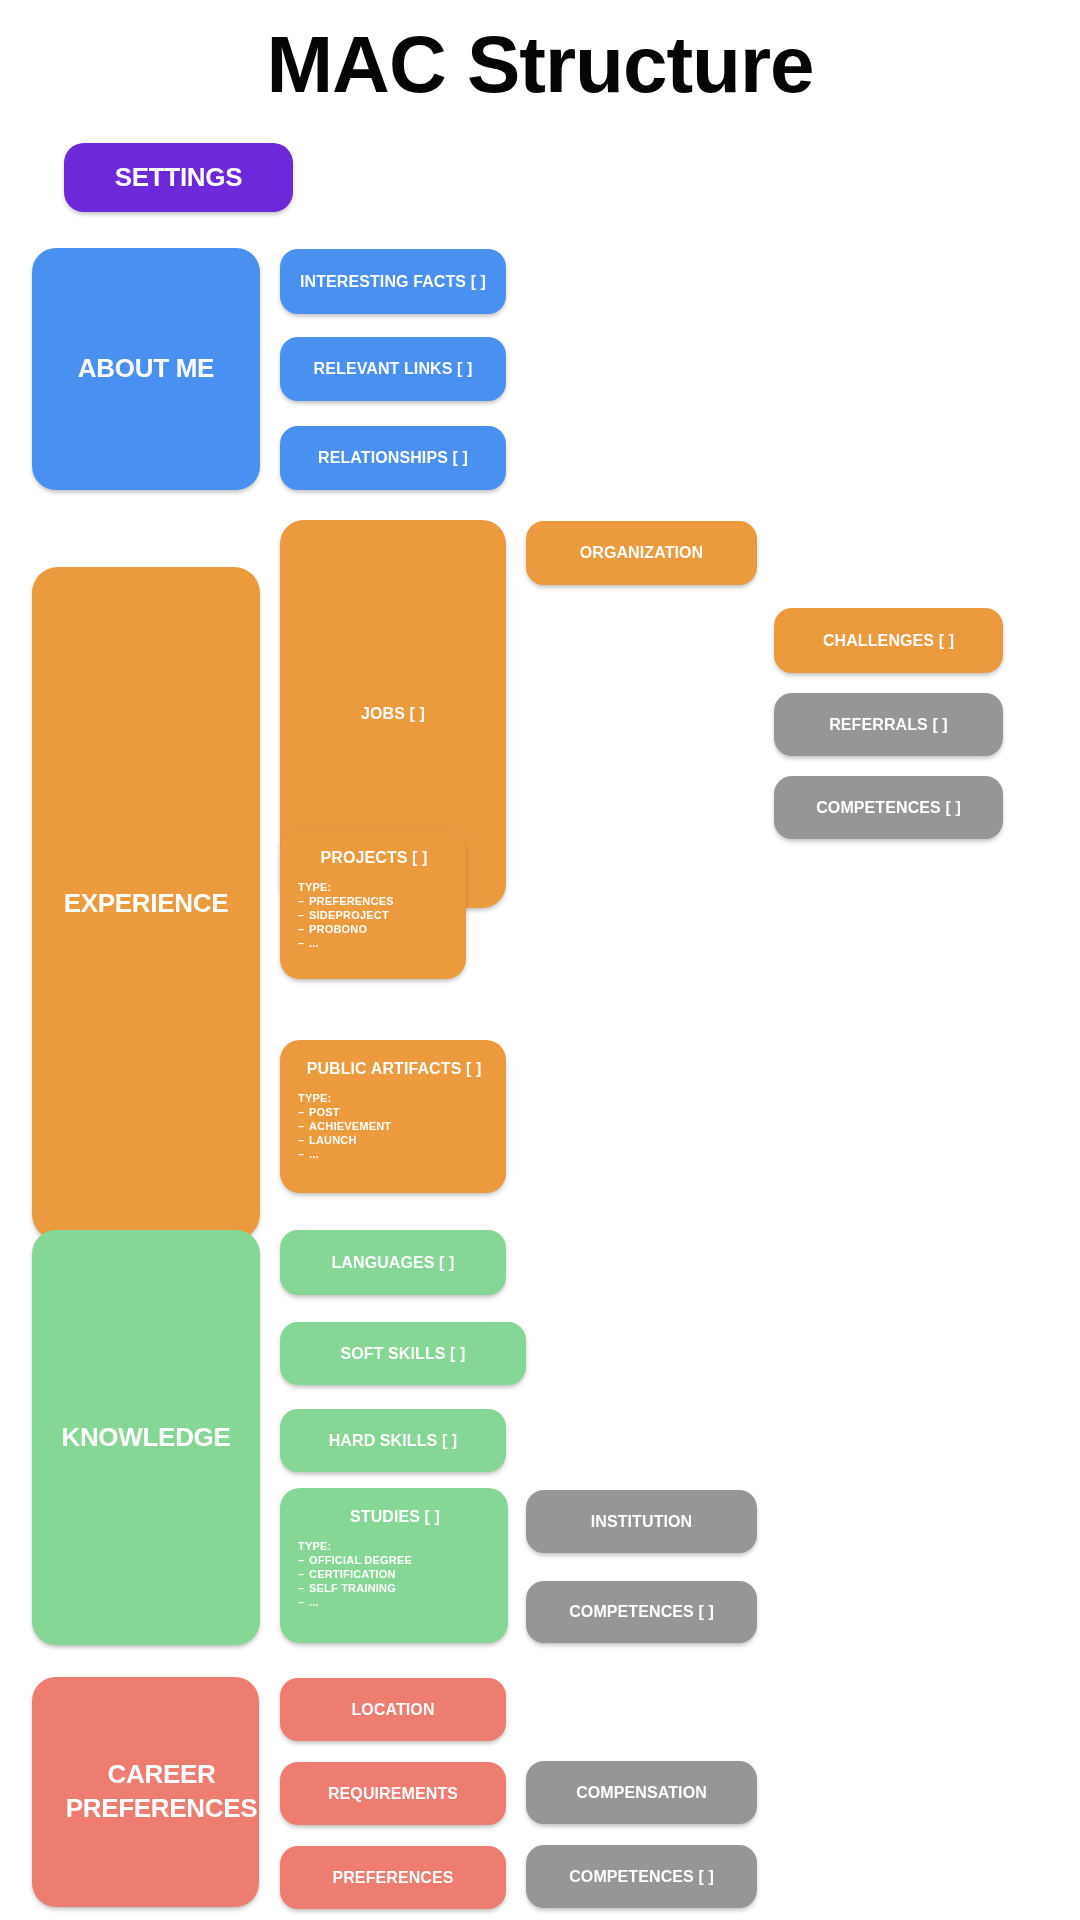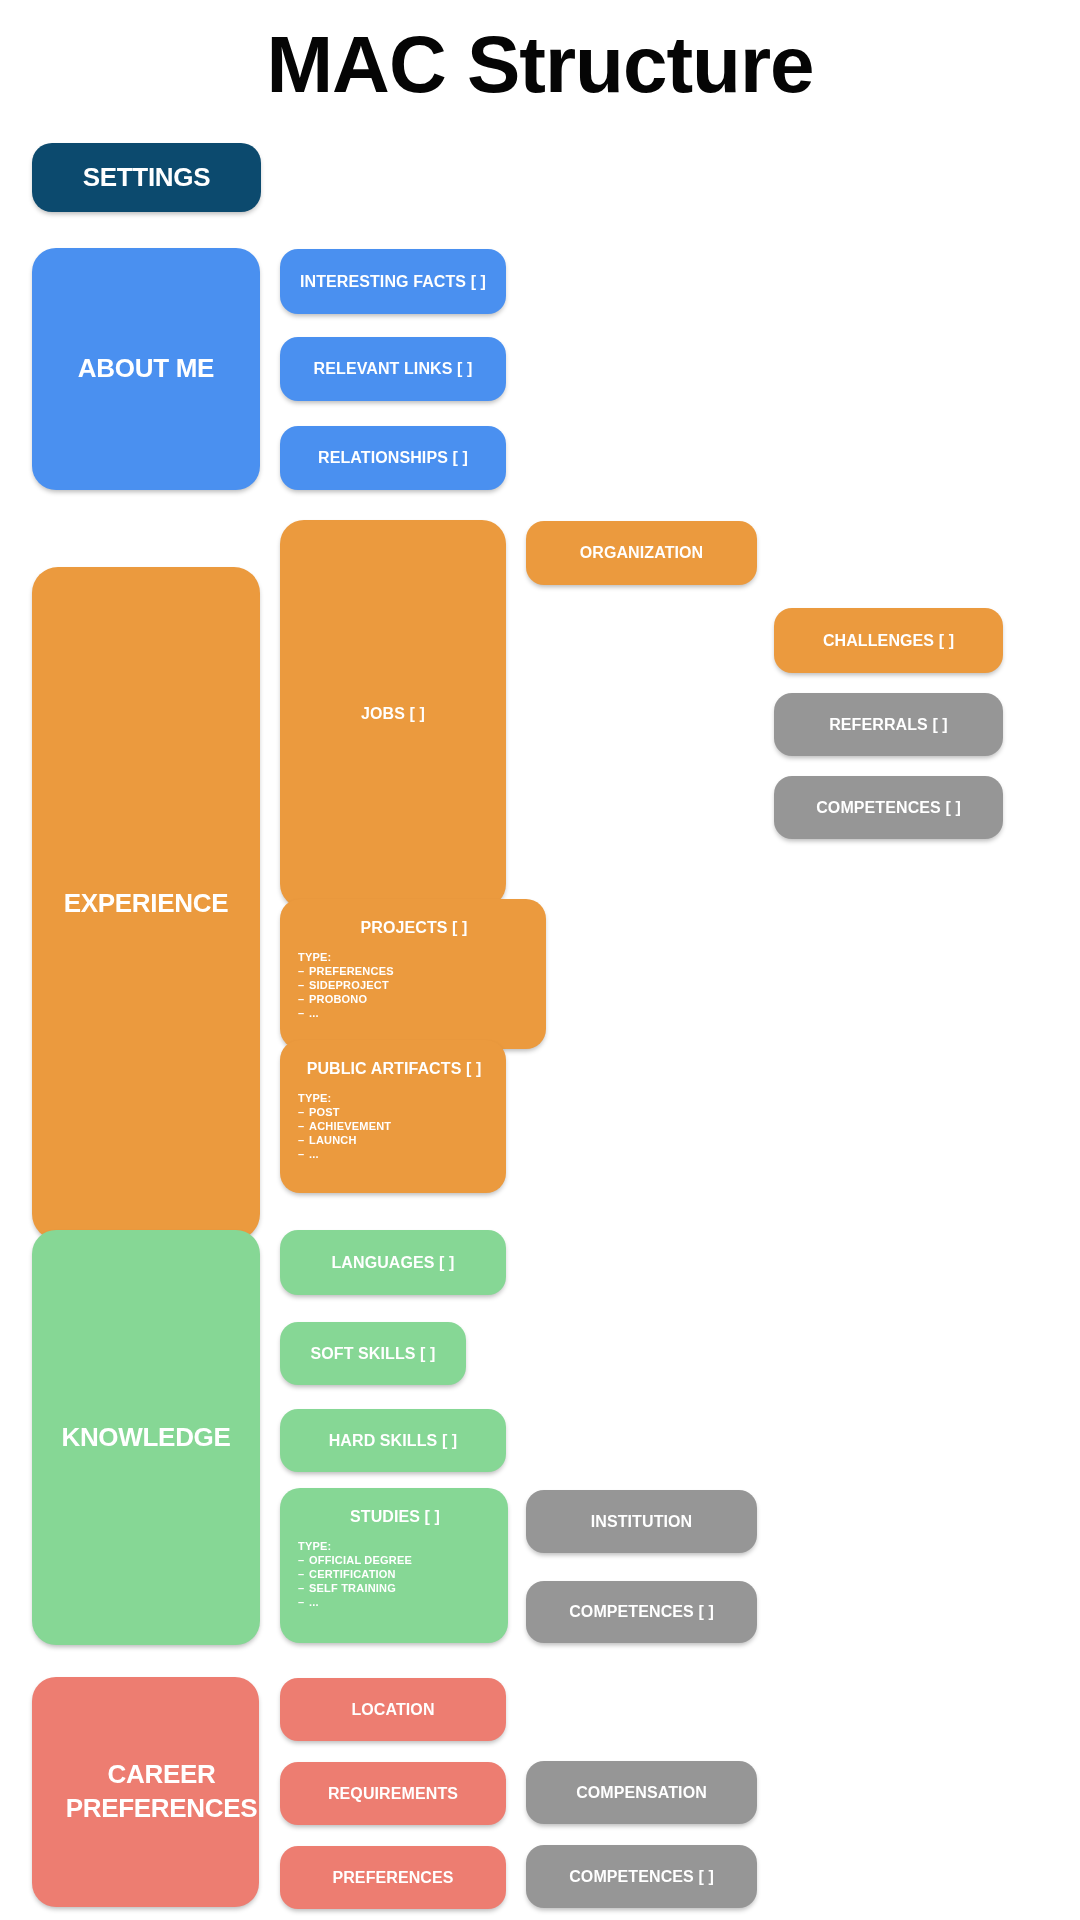--- a/index.html
+++ b/index.html
@@ -16,21 +16,21 @@
     font-size:80px;font-weight:bold;color:#050505;
     letter-spacing:-1px;line-height:1.1;
   }
   .box{
     position:absolute;
     color:#ffffff;font-weight:bold;
     box-shadow:0 3px 5px -1px rgba(0,0,0,0.28);
     box-sizing:border-box;
   }
   .center{display:flex;align-items:center;justify-content:center;text-align:center;}
-  .purple{background:#0c4a6e;}
+  .purple{background:#6d28d9;margin-left:32px;}
   .blue{background:#4a90f0;}
   .orange{background:#eb9a3e;}
   .green{background:#86d795;}
   .salmon{background:#ed7d71;}
   .gray{background:#969696;}
   .r18{border-radius:18px;}
   .r20{border-radius:20px;}
   .r24{border-radius:24px;}
   .r26{border-radius:26px;}
   .main-label{font-size:26px;line-height:1.3;letter-spacing:-0.3px;padding:0 10px;}
@@ -66,21 +66,21 @@
     <span>RELATIONSHIPS [ ]</span>
   </div>
 
   <div class="box orange r26 center main-label" style="left:32px;top:520px;width:228px;height:673px;margin-top:47px;">
     <span>EXPERIENCE</span>
   </div>
   <div class="box orange r24 center sub-label" style="left:280px;top:520px;width:226px;height:388px;">
     <span>JOBS [ ]</span>
   </div>
 
-  <div class="box orange r20 detail" style="left:280px;top:899px;width:266px;height:150px;">
+  <div class="box orange r20 detail" style="left:280px;top:829px;width:186px;height:150px;">
     <div class="heading">PROJECTS [ ]</div>
     <div class="tlist">
       <div class="li">
           <span>TYPE:</span>
         </div>
       <div class="li">
           <span class="dash">–</span>
           <span>PREFERENCES</span>
         </div>
       <div class="li">
@@ -135,21 +135,21 @@
   <div class="box gray r18 center sub-label" style="left:774px;top:776px;width:229px;height:63px;">
     <span>COMPETENCES [ ]</span>
   </div>
 
   <div class="box green r24 center main-label" style="left:32px;top:1230px;width:228px;height:415px;">
     <span>KNOWLEDGE</span>
   </div>
   <div class="box green r18 center sub-label" style="left:280px;top:1230px;width:226px;height:65px;">
     <span>LANGUAGES [ ]</span>
   </div>
-  <div class="box green r18 center sub-label" style="left:280px;top:1322px;width:186px;height:63px;">
+  <div class="box green r18 center sub-label" style="left:280px;top:1322px;width:246px;height:63px;">
     <span>SOFT SKILLS [ ]</span>
   </div>
   <div class="box green r18 center sub-label" style="left:280px;top:1409px;width:226px;height:63px;">
     <span>HARD SKILLS [ ]</span>
   </div>
 
   <div class="box green r20 detail" style="left:280px;top:1488px;width:228px;height:155px;">
     <div class="heading">STUDIES [ ]</div>
     <div class="tlist">
       <div class="li">

